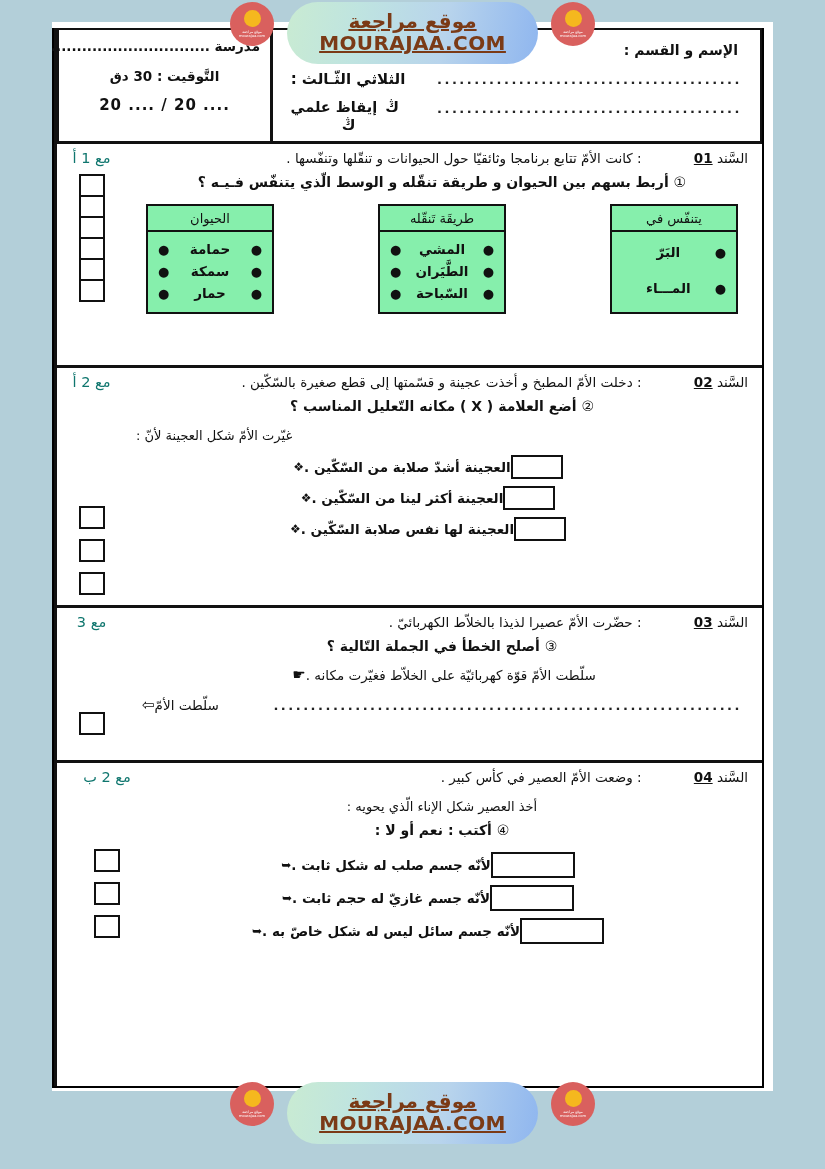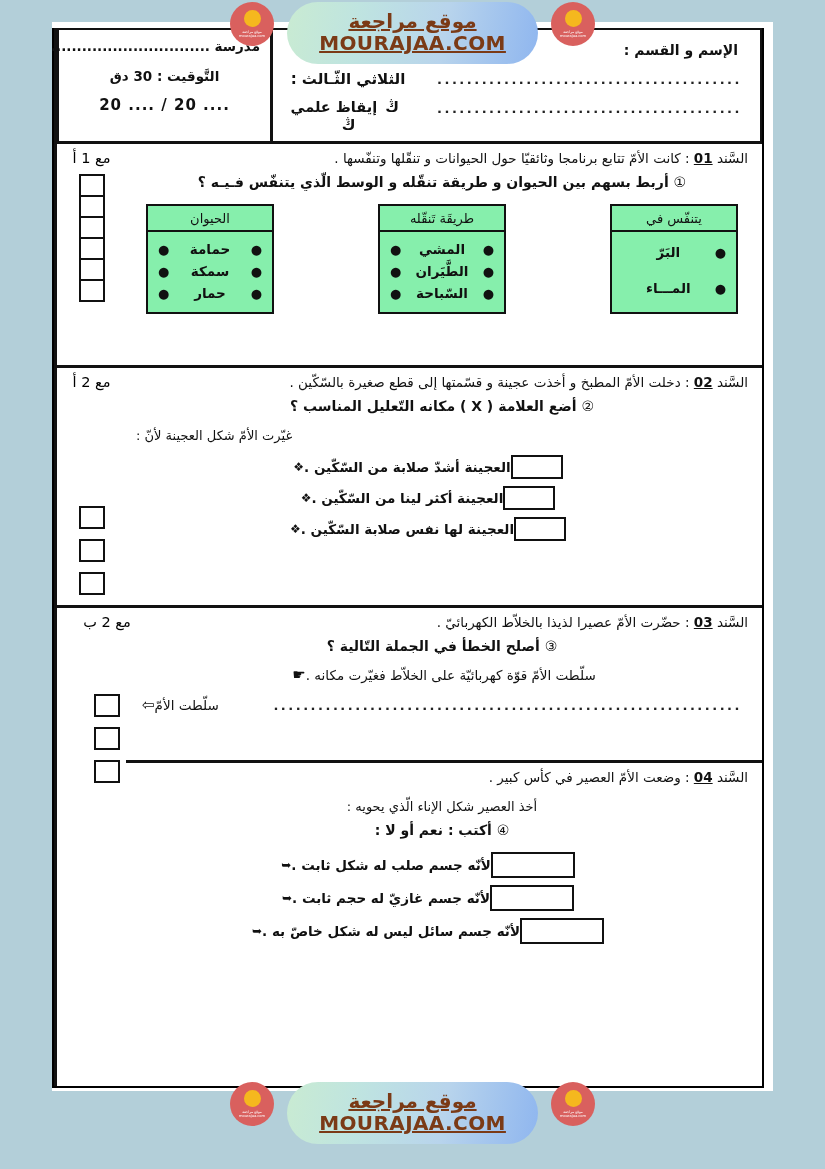--- a/index.html
+++ b/index.html
@@ -45,33 +45,33 @@
   
   #bodywrap{position:absolute;left:0;top:116px;right:0;bottom:0;
     display:flex;flex-direction:row-reverse;}
   #crit{width:72px;border-left:3px solid #111;box-sizing:border-box;
     display:flex;flex-direction:column;}
   #qs{flex:1;display:flex;flex-direction:column;}
 
   .crit-cell{box-sizing:border-box;border-bottom:3px solid #111;
     padding-top:6px;display:flex;flex-direction:column;align-items:center;}
   .crit-cell:last-child{border-bottom:none;margin-left:31px;}
-  .crit-label{font-size:14.5px;font-weight:normal;color:#000000;
+  .crit-label{font-size:14.5px;font-weight:normal;color:#0f766e;
     direction:rtl;white-space:nowrap;}
   .boxcol{margin-top:10px;display:flex;flex-direction:column;align-items:center;}
   .cbox{width:26px;height:23px;border:2px solid #111;box-sizing:border-box;}
   .boxcol.stacked .cbox{margin-top:-2px;}
   .boxcol.spaced .cbox{margin-bottom:10px;}
 
   .qsec{box-sizing:border-box;border-bottom:3px solid #111;
     padding:6px 14px 8px 10px;position:relative;}
   .qsec:last-child{border-bottom:none;}
   .sanad{font-size:13.5px;color:#111;text-align:right;
     white-space:nowrap;margin-bottom:4px;}
-  .sanad .num{text-decoration:underline;font-weight:bold;}
+  .sanad .num{text-decoration:underline;font-weight:bold;margin-left:48px;}
   .qline{font-size:14px;font-weight:bold;color:#111;text-align:center;
     margin:8px 0 2px 0;}
   .qnum{display:inline-block;font-weight:normal;font-size:14px;}
   .sub{font-size:13px;color:#111;text-align:center;margin-top:10px;}
 
   
   .tables{display:flex;flex-direction:row-reverse;justify-content:space-between;
     margin:14px 10px 6px 10px;}
   .ltab{width:128px;border:2px solid #111;box-sizing:border-box;background:#86efac;}
   .ltab .th{font-size:13px;text-align:center;padding:5px 0 4px 0;
@@ -172,20 +172,26 @@
 
         <div class="crit-cell" style="height:240px;gap:28px;">
           <div class="ar crit-label">مع 2 أ</div>
           <div class="boxcol spaced" style="margin-top:88px;">
             <div class="cbox"></div>
             <div class="cbox"></div>
             <div class="cbox"></div>
           </div>
         </div>
 
+        <div class="crit-cell" style="height:155px;">
+          <div class="ar crit-label">مع 3</div>
+          <div class="boxcol spaced" style="margin-top:82px;">
+            <div class="cbox"></div>
+          </div>
+        </div>
 
         <div class="crit-cell" style="flex:1;">
           <div class="ar crit-label">مع 2 ب</div>
           <div class="boxcol spaced" style="margin-top:64px;">
             <div class="cbox"></div>
             <div class="cbox"></div>
             <div class="cbox"></div>
           </div>
         </div>
 

